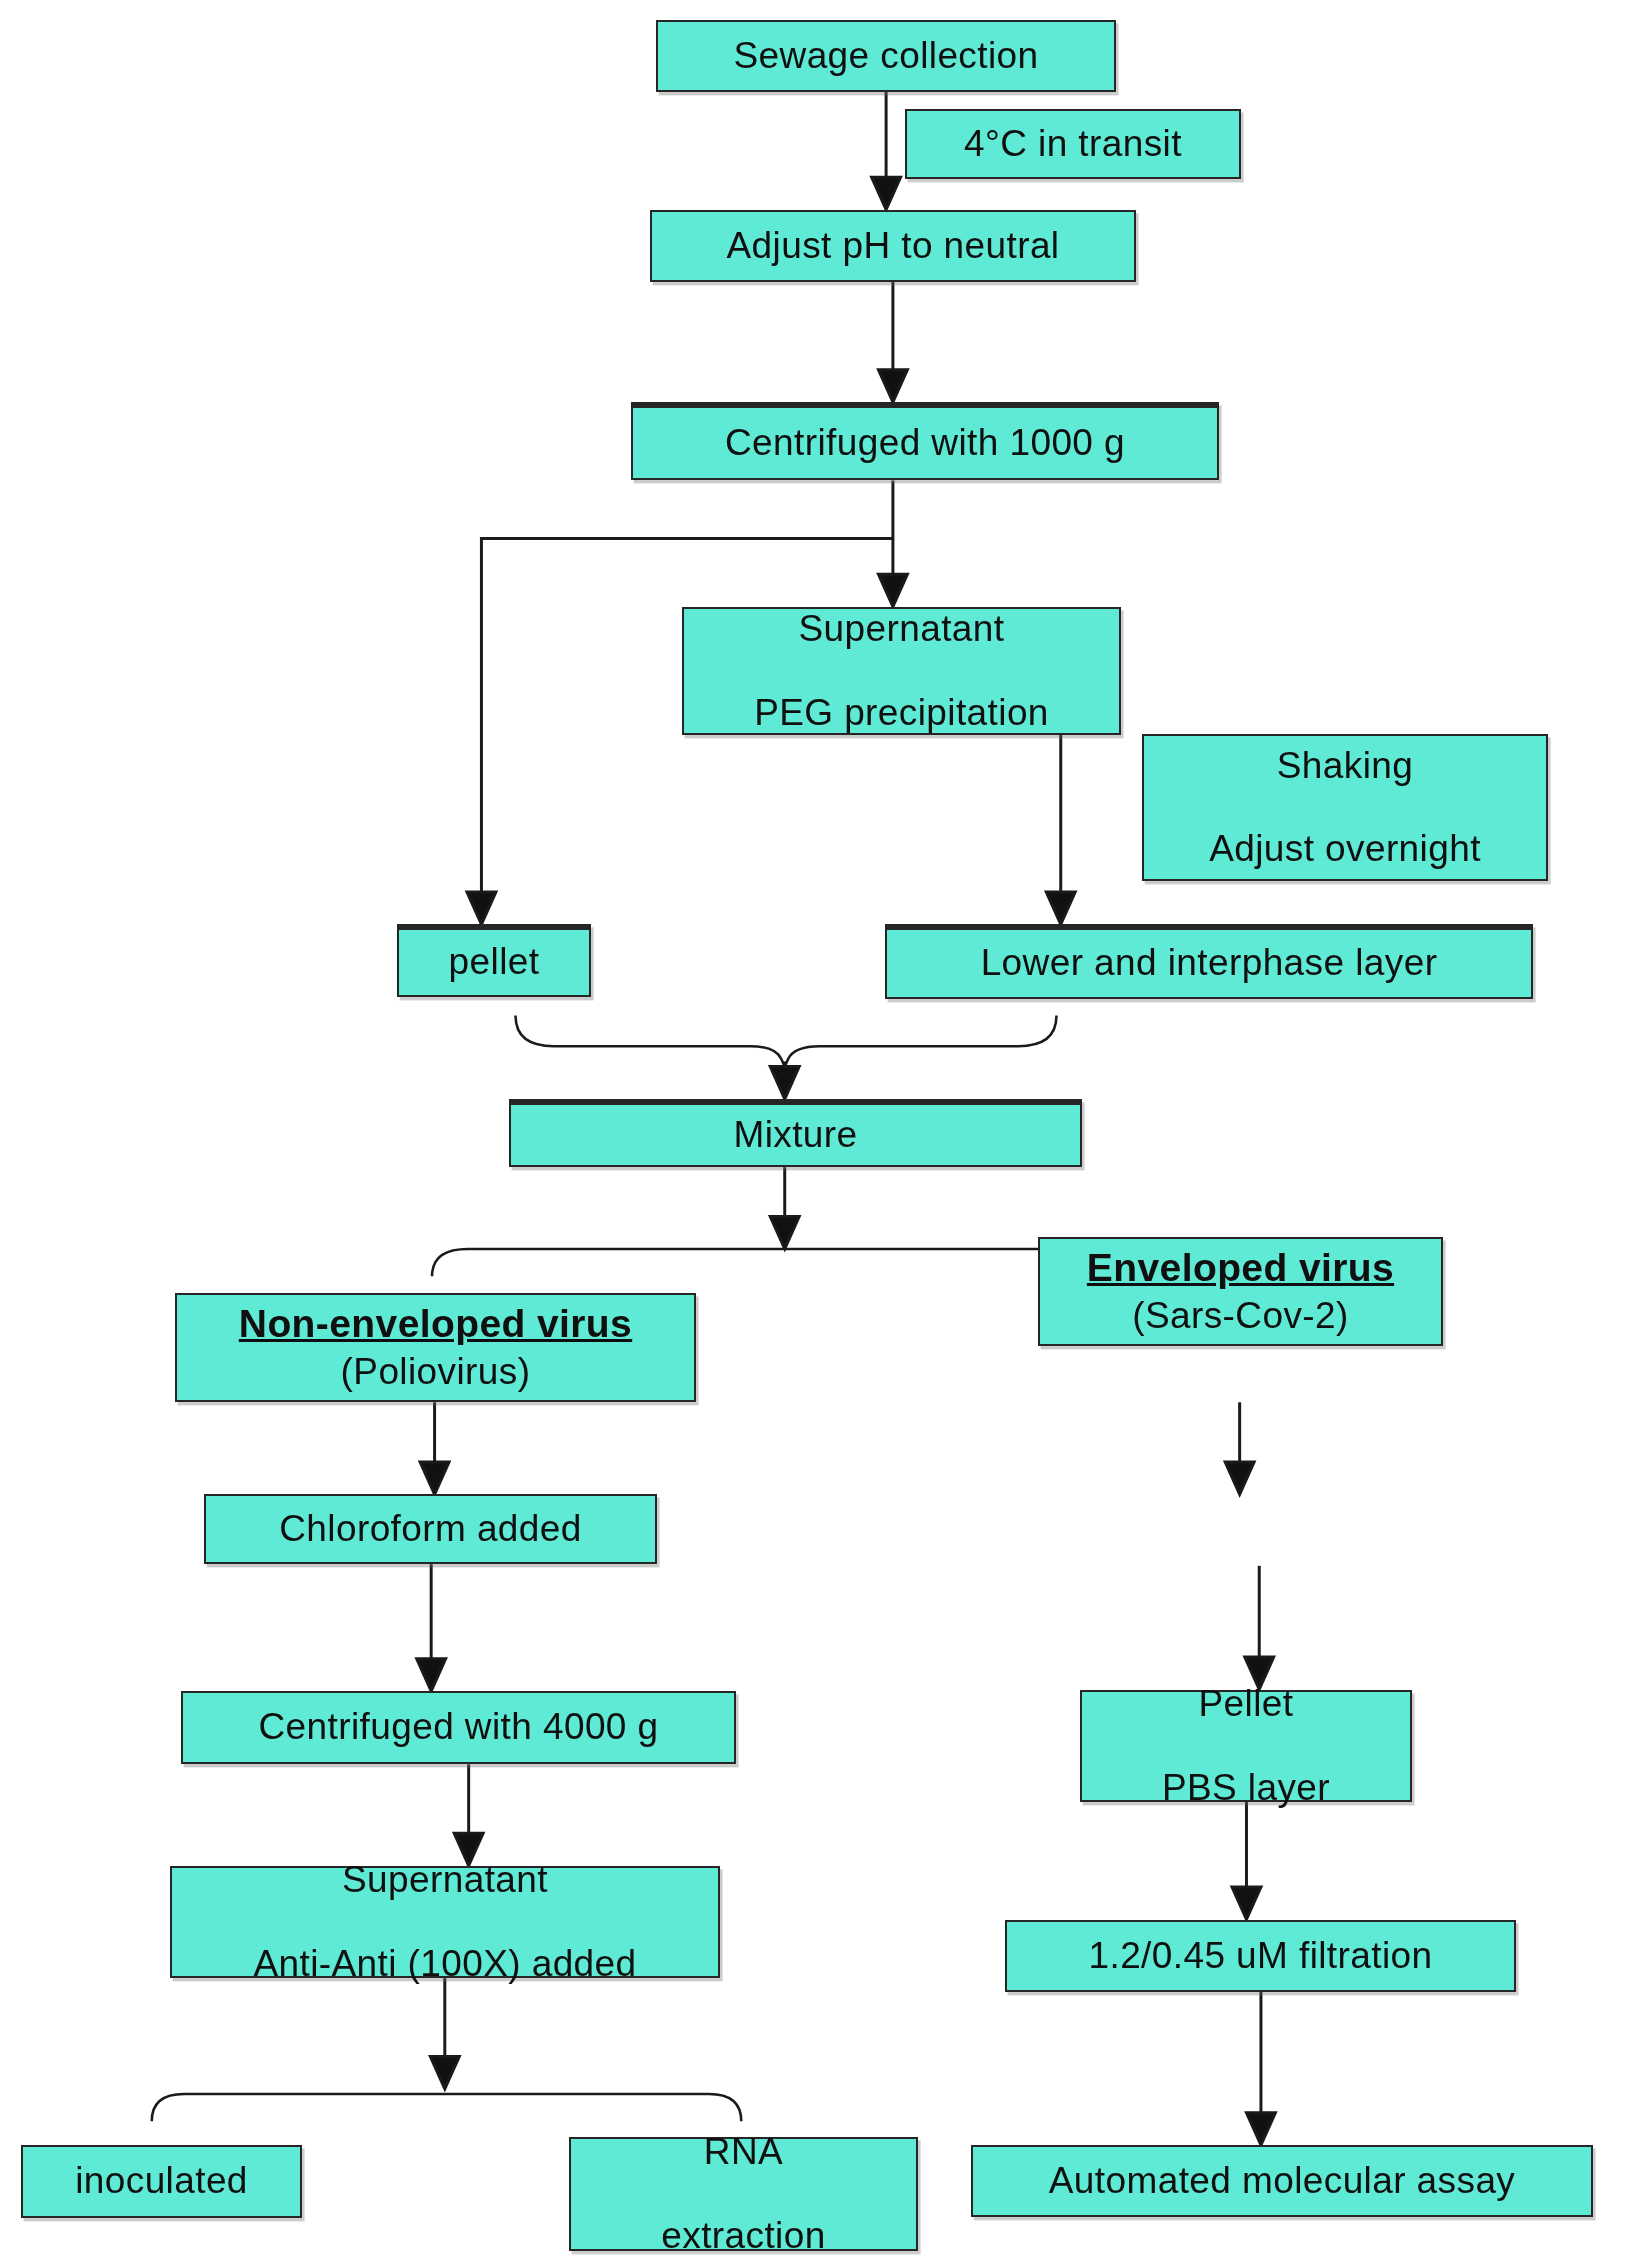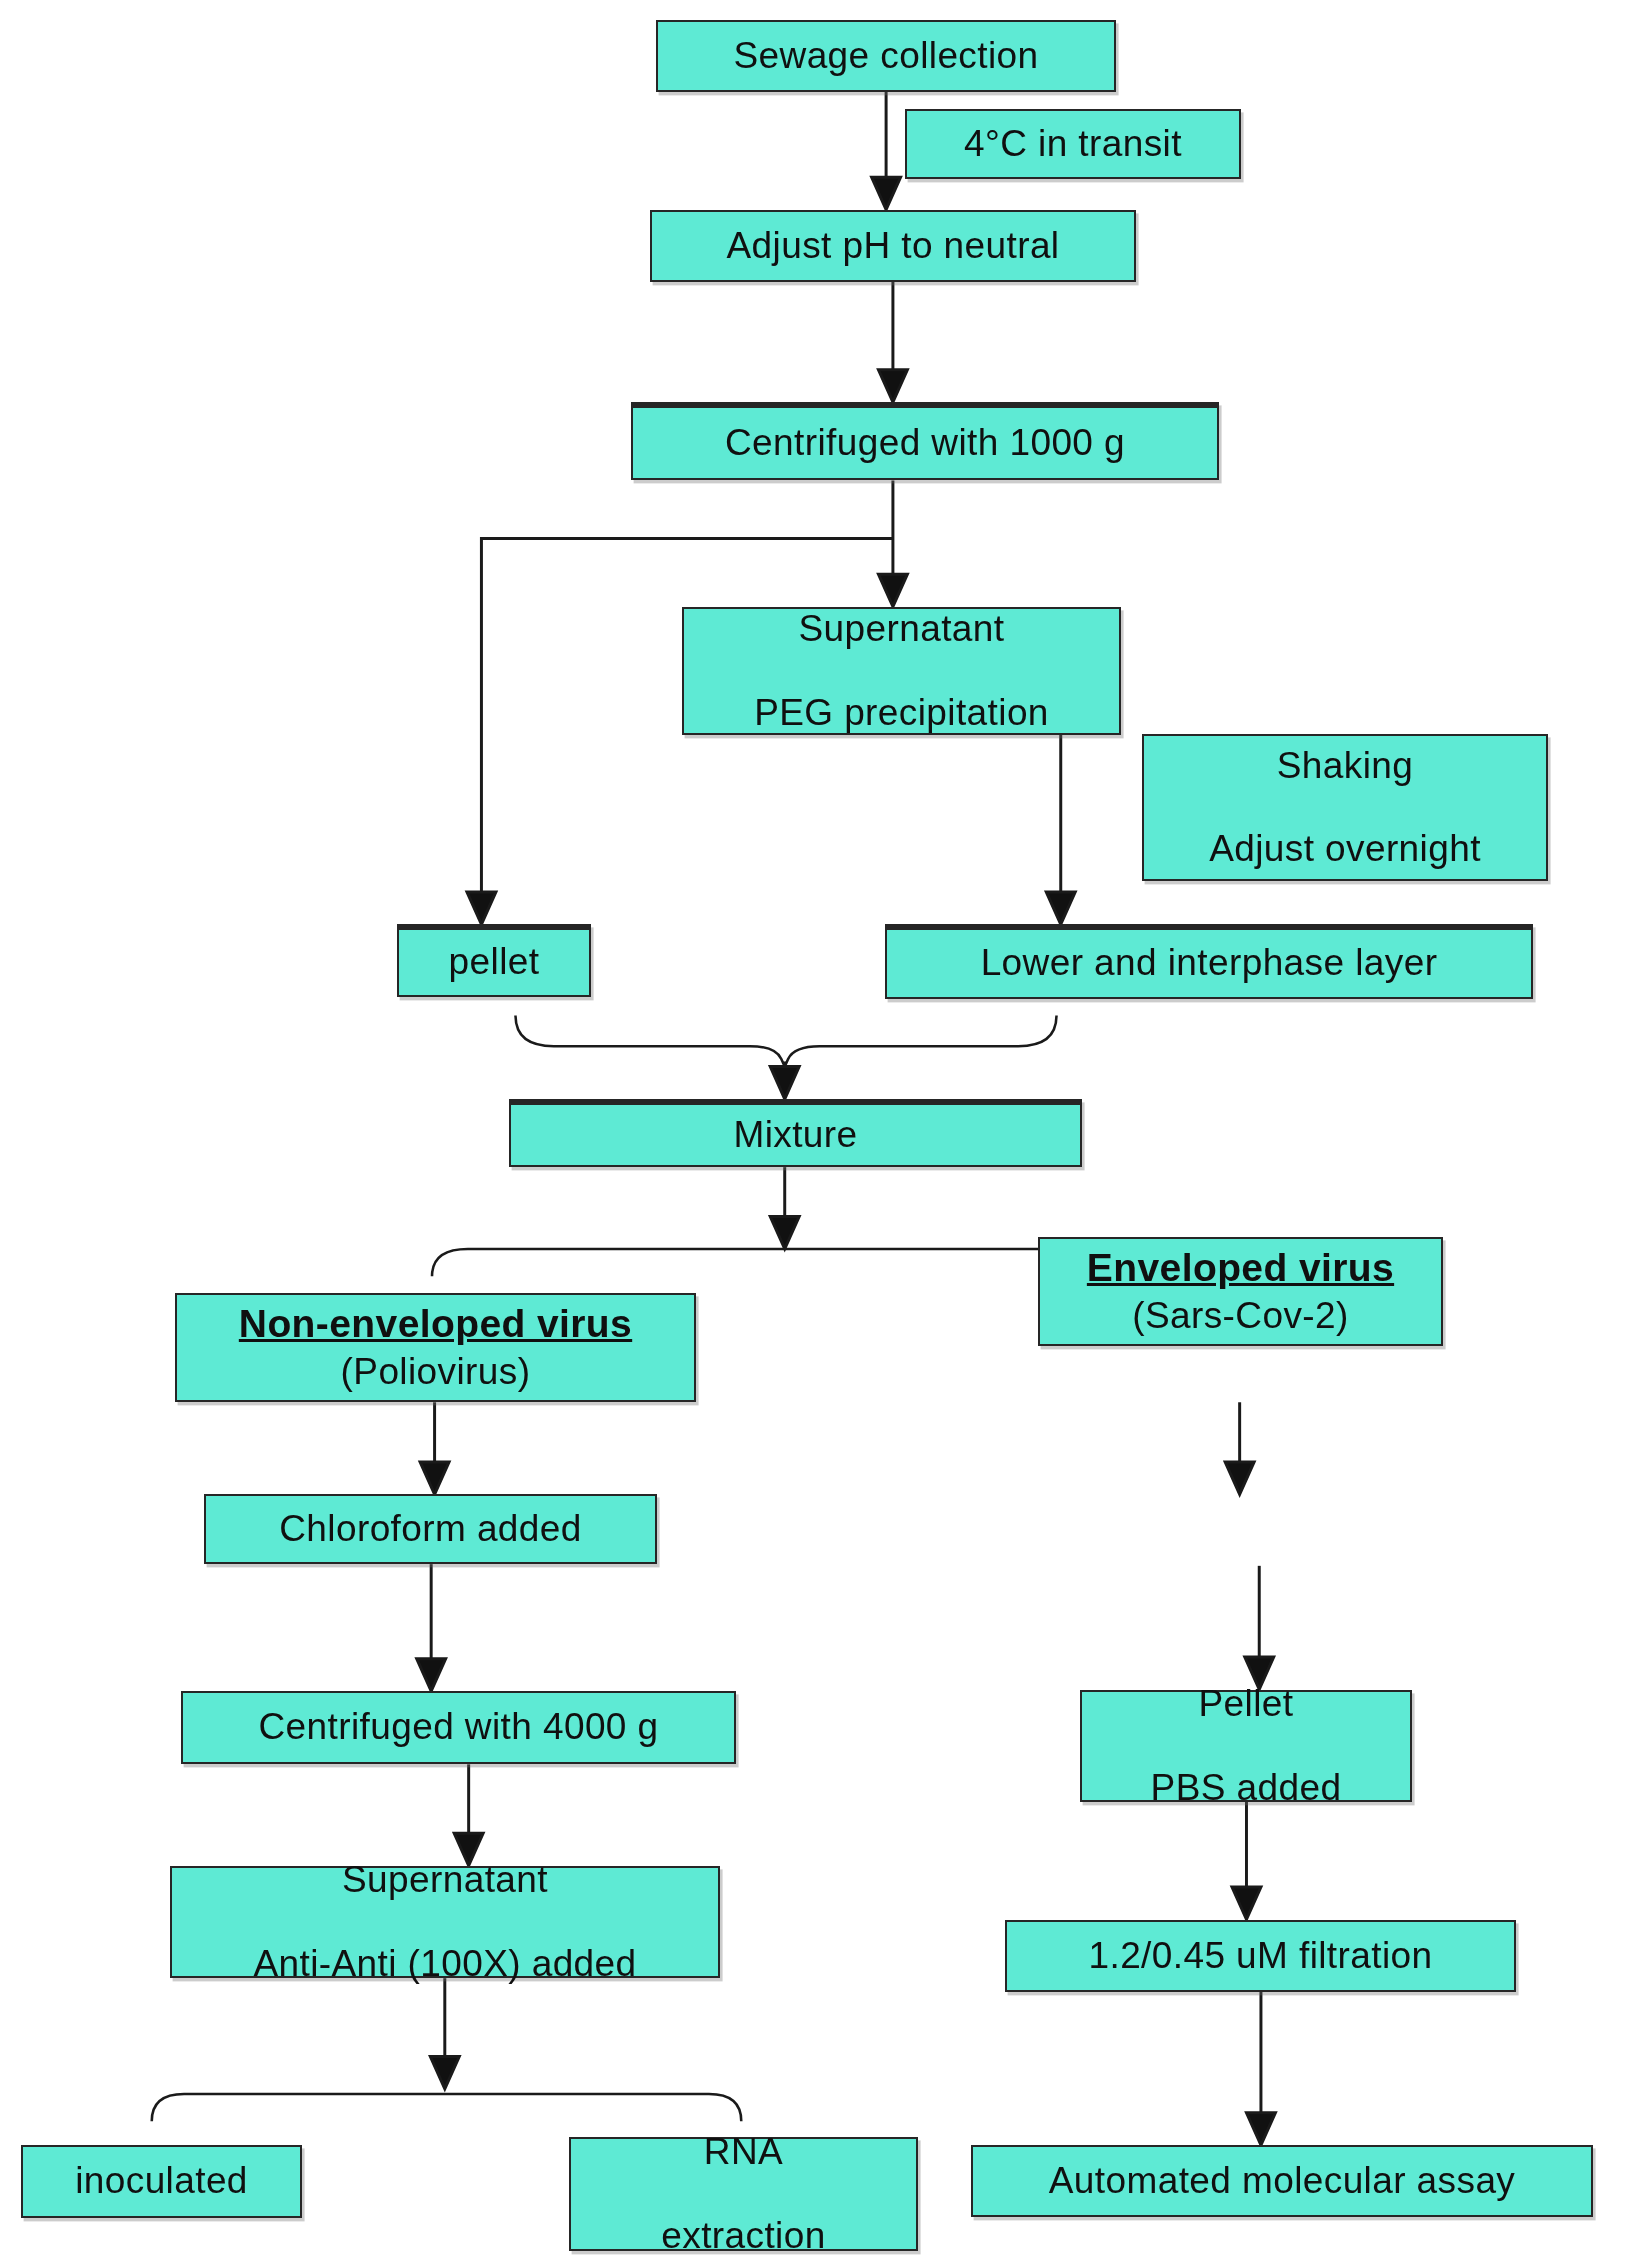--- a/index.html
+++ b/index.html
@@ -174,21 +174,21 @@
   </div>
 
   <div class="node" style="left:569px;top:2137px;width:349px;height:114px">
     <span>RNA</span>
     <span class="line2">extraction</span>
   </div>
 
 
   <div class="node" style="left:1080px;top:1690px;width:332px;height:112px">
     <span>Pellet</span>
-    <span class="line2">PBS added</span>
+    <span class="line2">PBS layer</span>
   </div>
 
   <div class="node" style="left:1005px;top:1920px;width:511px;height:72px">
     <span>1.2/0.45 uM filtration</span>
   </div>
 
   <div class="node" style="left:971px;top:2145px;width:622px;height:72px">
     <span>Automated molecular assay</span>
   </div>
 

